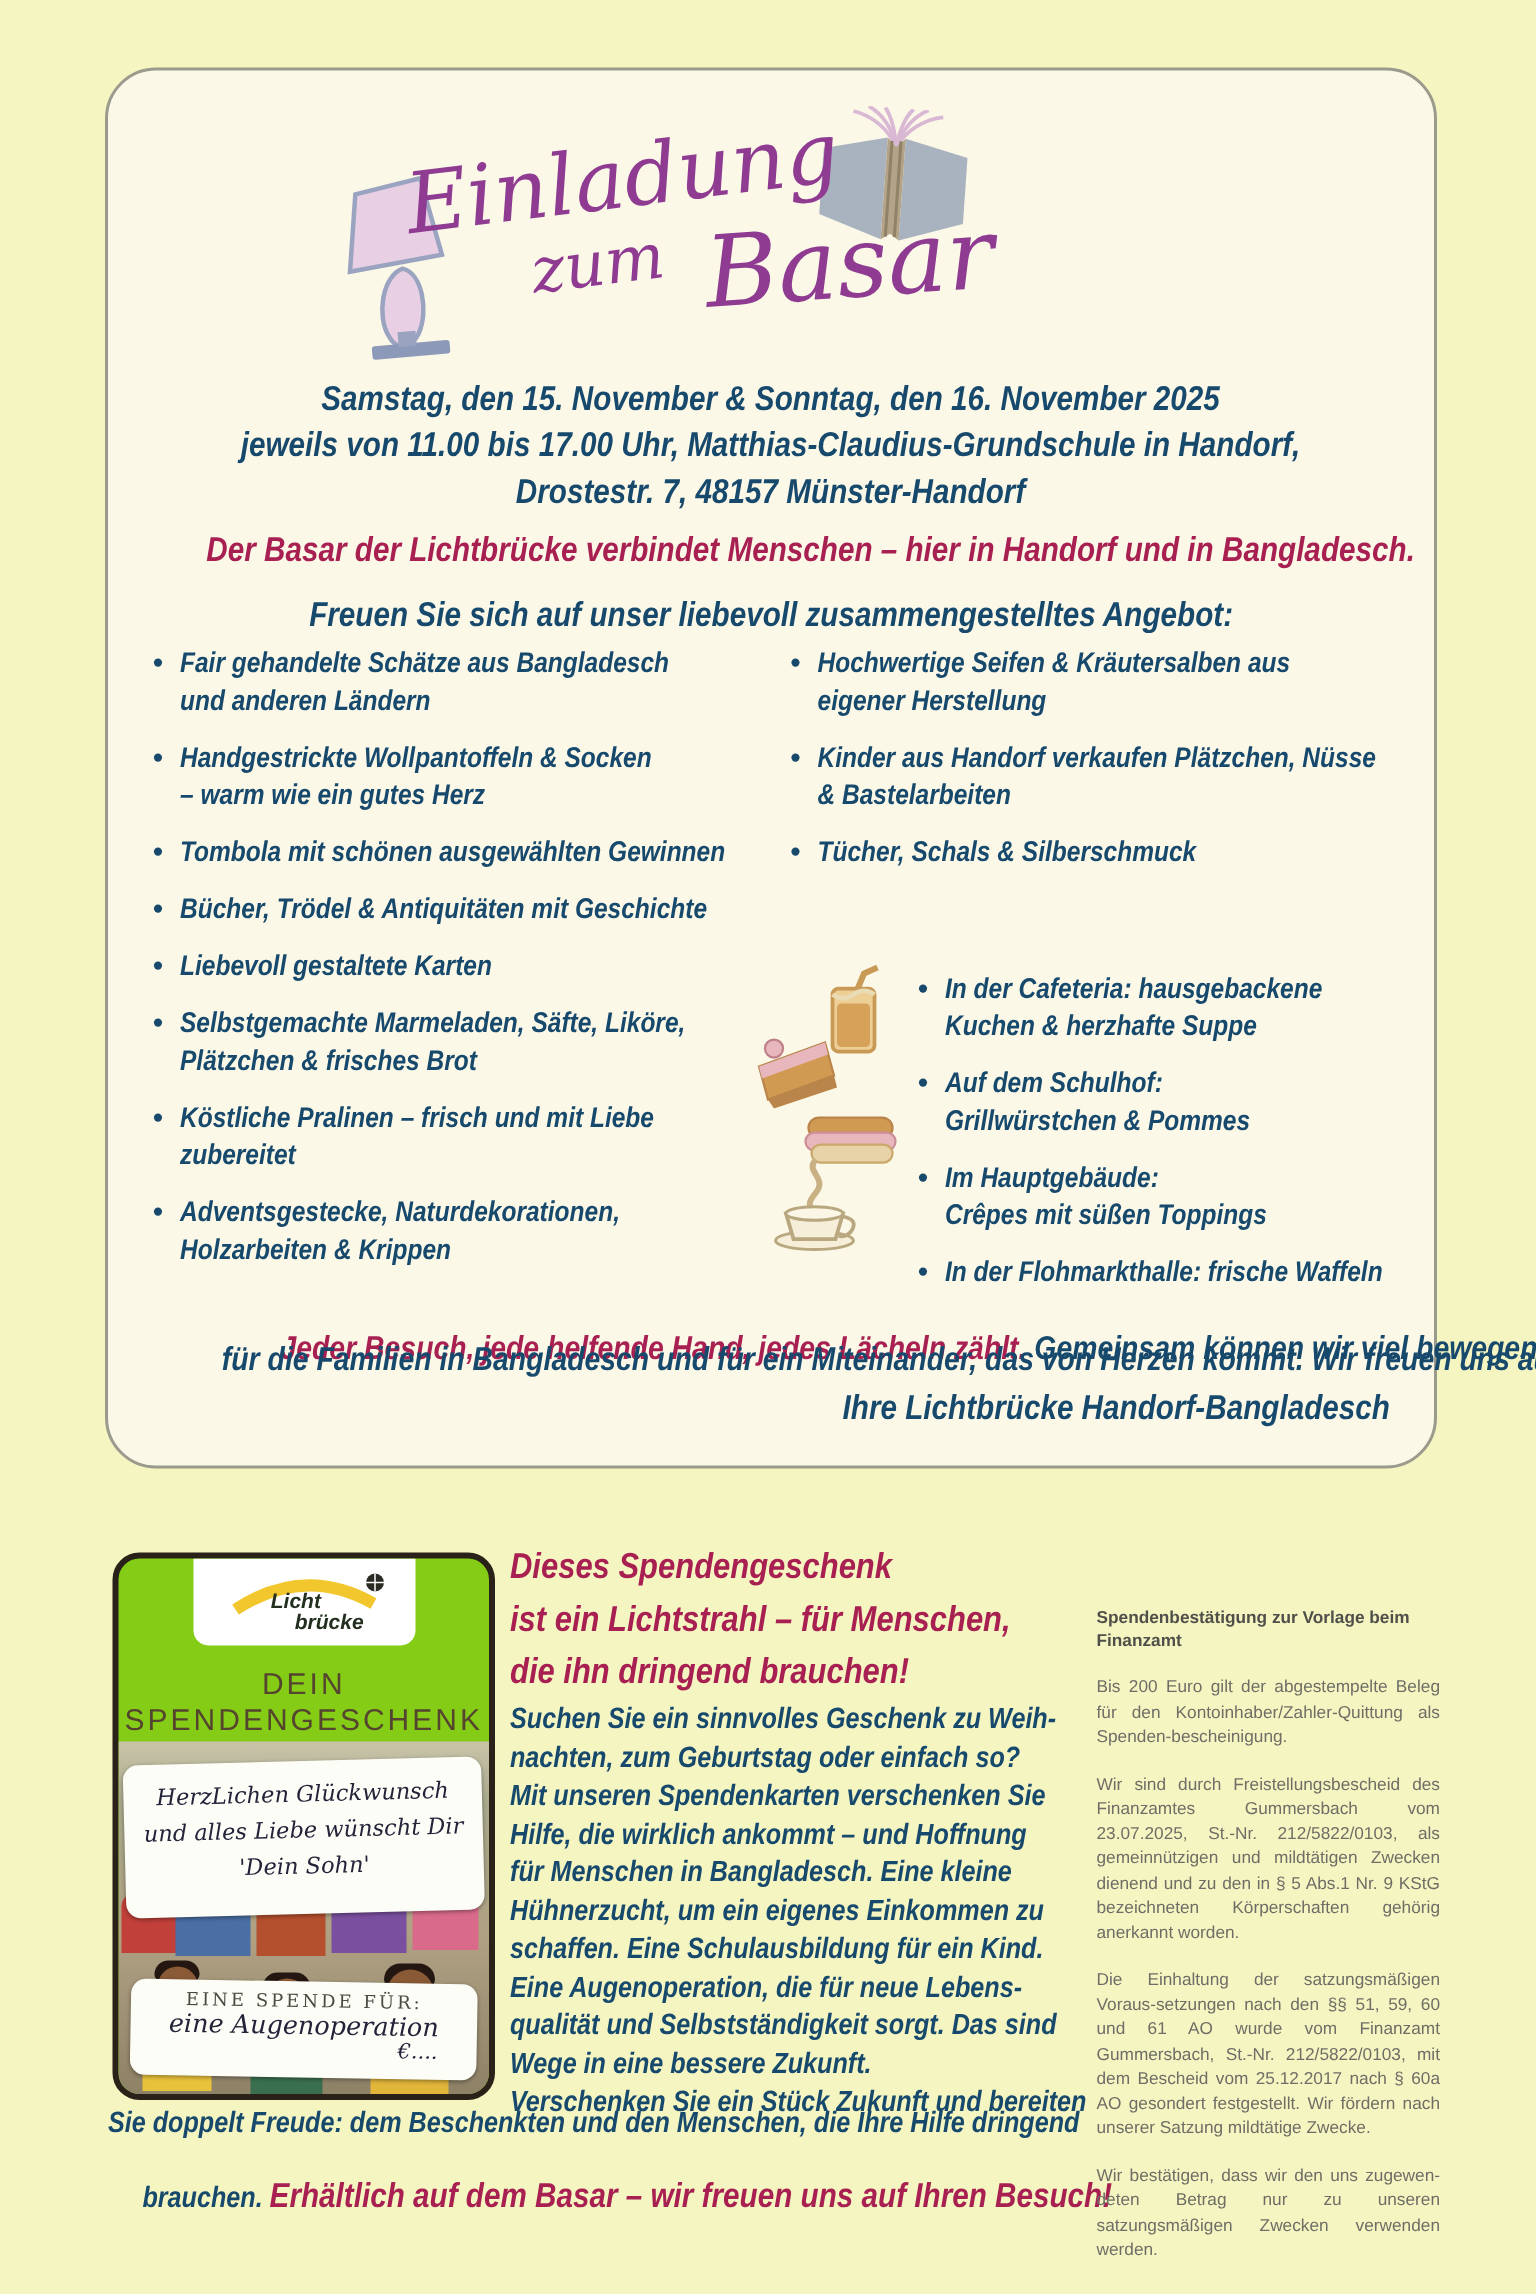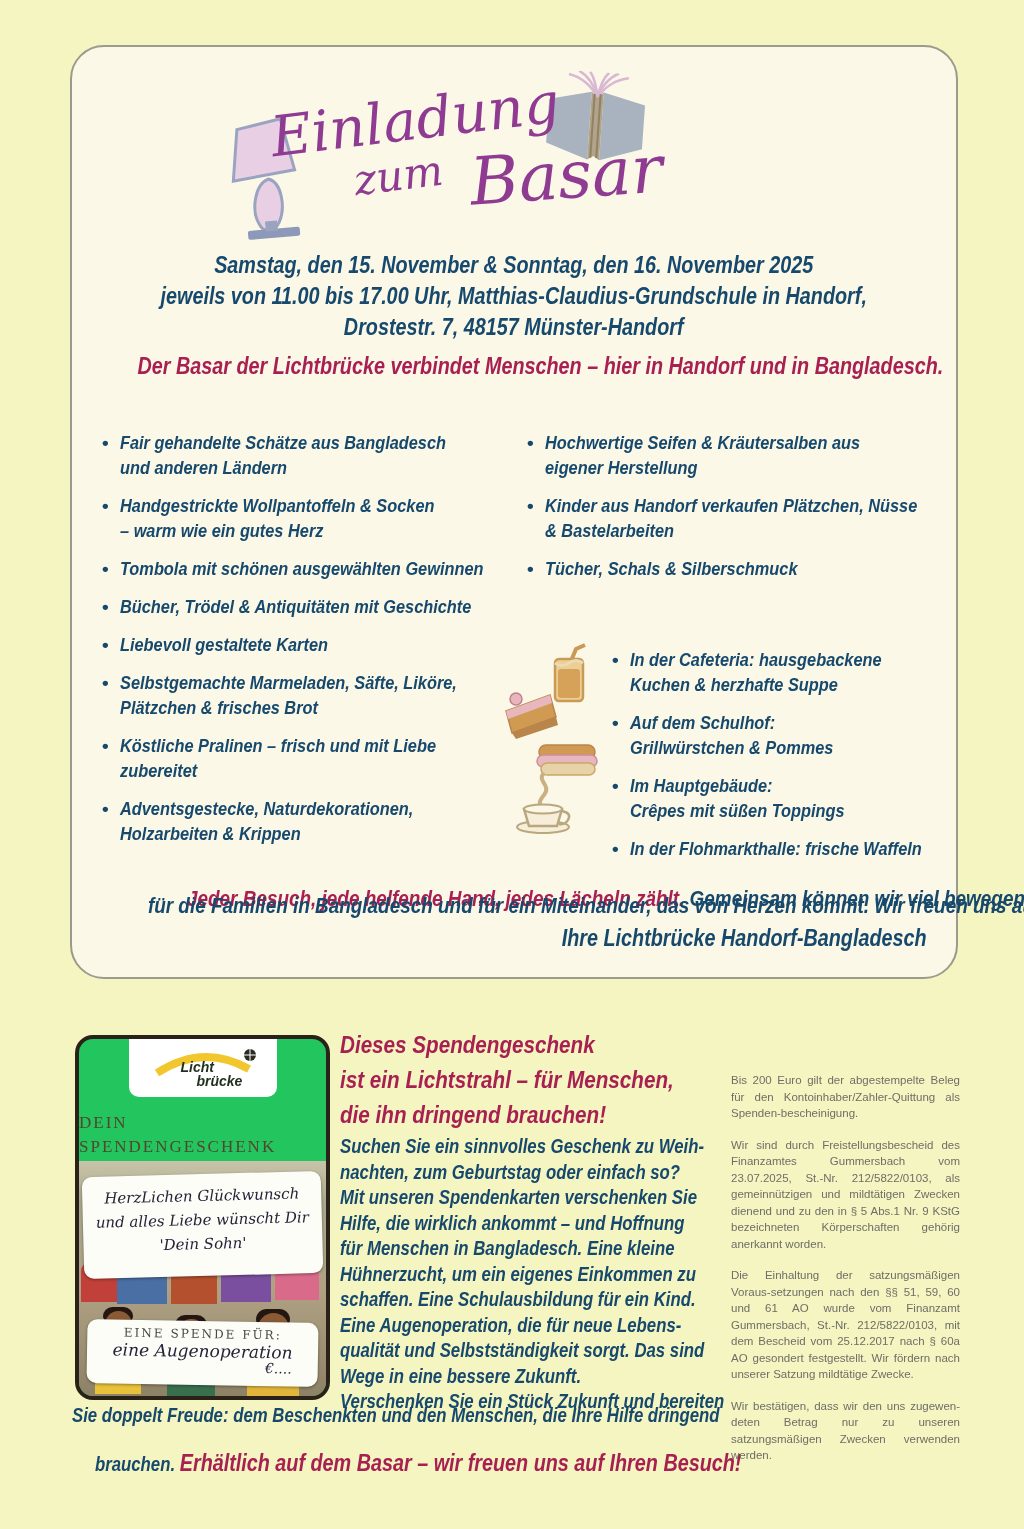--- a/index.html
+++ b/index.html
@@ -26,26 +26,26 @@
   .lead{font-size:23px;}
 
   ul.offers{list-style:none;margin:0;padding:0;}
   ul.offers li{display:flex;gap:11px;margin-bottom:13px;}
   ul.offers .mk{color:#17496d;font-size:19px;font-weight:bold;line-height:25px;}
   ul.offers .tx{font-size:19px;line-height:25px;}
   .food-list li{margin-bottom:11px;}
 
   
   .gift-card{position:absolute;left:75px;top:1035px;width:255px;height:365px;
-             background:#22c55e;border:4px solid #2a2119;border-radius:18px;overflow:hidden;box-sizing:border-box;}
+             background:#84cc16;border:4px solid #2a2119;border-radius:18px;overflow:hidden;box-sizing:border-box;}
   .logo-box{position:absolute;left:50%;transform:translateX(-50%);top:0px;width:148px;height:58px;background:#fff;
             border-radius:0 0 10px 10px;}
   .logo-txt{font-style:italic;font-weight:bold;font-size:14px;color:#23301f;line-height:13px;}
-  .gift-title{position:absolute;left:0;right:0;top:72px;
-              font-family:Liberation Serif, serif;font-size:17px;letter-spacing:2px;color:#55452f;
+  .gift-title{position:absolute;left:0;right:0;top:72px;text-align:center;
+              font-family:Liberation Sans, sans-serif;font-size:20px;letter-spacing:2px;color:#55452f;
               line-height:24px;white-space:pre-line;font-weight:normal;}
   .photo{position:absolute;left:0;right:0;top:122px;bottom:0;
          background:linear-gradient(180deg,#c9c4a9 0%,#a8a98c 18%,#b0a183 55%,#8d8166 100%);}
   .kid{position:absolute;z-index:1;}
   .kid .head{position:relative;margin:0 auto;border-radius:50%;background:var(--skin,#9c6b44);}
   .kid .hair{position:absolute;top:-4px;left:50%;transform:translateX(-50%);background:#241712;border-radius:12px 12px 6px 6px;}
   .kid .torso{margin:-4px auto 0;border-radius:9px 9px 0 0;background:var(--shirt,#4a6fa5);}
   .note{position:absolute;background:#fdfdf8;border-radius:10px;box-shadow:0 1px 3px rgba(0,0,0,.4);z-index:2;}
   .hand{font-family:"DejaVu Serif", serif;font-style:italic;color:#232339;}
 
@@ -97,20 +97,23 @@
     <div class="center-line" style="top:203px;">
       <span class="cond cond-c dates blue bi">Samstag, den 15. November &amp; Sonntag, den 16. November 2025
 jeweils von 11.00 bis 17.00 Uhr, Matthias-Claudius-Grundschule in Handorf,
 Drostestr. 7, 48157 Münster-Handorf</span>
     </div>
 
     <div class="center-line" style="top:306px;">
       <span class="cond cond-c lead red bi">Der Basar der Lichtbrücke verbindet Menschen – hier in Handorf und in Bangladesch.</span>
     </div>
 
+    <div class="center-line" style="top:349px;">
+      <span class="cond cond-c lead blue bi">Freuen Sie sich auf unser liebevoll zusammengestelltes Angebot:</span>
+    </div>
 
     <ul class="offers abs" style="left:30px;top:383px;width:440px;">
       <li>
           <span class="mk">•</span>
           <span class="tx blue bi cond cond-l">Fair gehandelte Schätze aus Bangladesch
 und anderen Ländern</span>
         </li>
       <li>
           <span class="mk">•</span>
           <span class="tx blue bi cond cond-l">Handgestrickte Wollpantoffeln &amp; Socken
@@ -312,19 +315,20 @@
 Wege in eine bessere Zukunft.
 Verschenken Sie ein Stück Zukunft und bereiten</span>
   </div>
   <div class="abs" style="left:72px;top:1432px;">
     <span class="cond cond-l" style="white-space:pre;">
       <span class="blue bi wide-line">brauchen. </span><span class="red bi wide-red">Erhältlich auf dem Basar – wir freuen uns auf Ihren Besuch!</span>
     </span>
   </div>
 
   <div class="tax">
+    <h4>Spendenbestätigung zur Vorlage beim Finanzamt</h4>
     <p>Bis 200 Euro gilt der abgestempelte Beleg für den Kontoinhaber/Zahler-Quittung als Spenden-bescheinigung.</p>
     <p>Wir sind durch Freistellungsbescheid des Finanzamtes Gummersbach vom 23.07.2025, St.-Nr. 212/5822/0103, als gemeinnützigen und mildtätigen Zwecken dienend und zu den in § 5 Abs.1 Nr. 9 KStG bezeichneten Körperschaften gehörig anerkannt worden.</p>
     <p>Die Einhaltung der satzungsmäßigen Voraus-setzungen nach den §§ 51, 59, 60 und 61 AO wurde vom Finanzamt Gummersbach, St.-Nr. 212/5822/0103, mit dem Bescheid vom 25.12.2017 nach § 60a AO gesondert festgestellt. Wir fördern nach unserer Satzung mildtätige Zwecke.</p>
     <p>Wir bestätigen, dass wir den uns zugewen-deten Betrag nur zu unseren satzungsmäßigen Zwecken verwenden werden.</p>
   </div>
 
 </div>
 
 </body></html>

